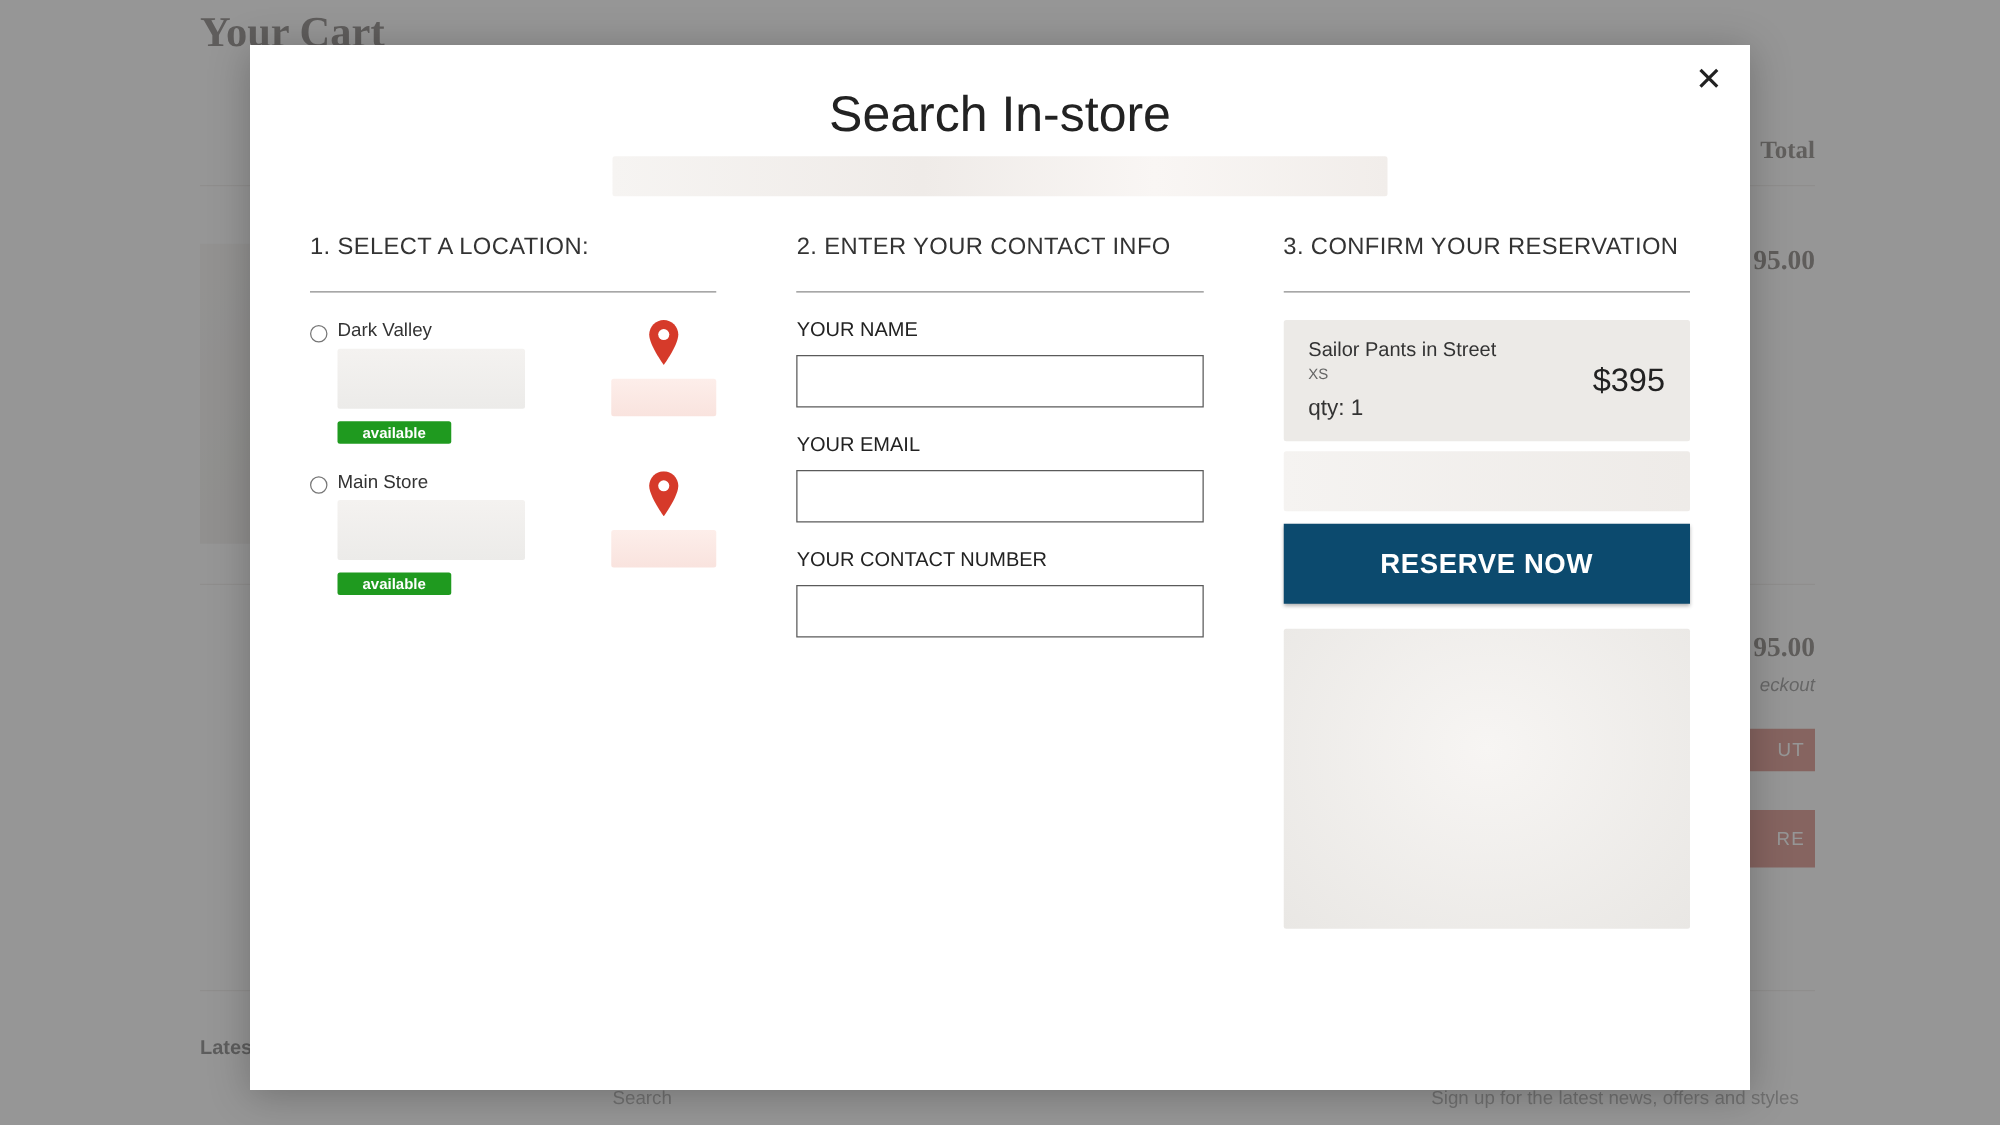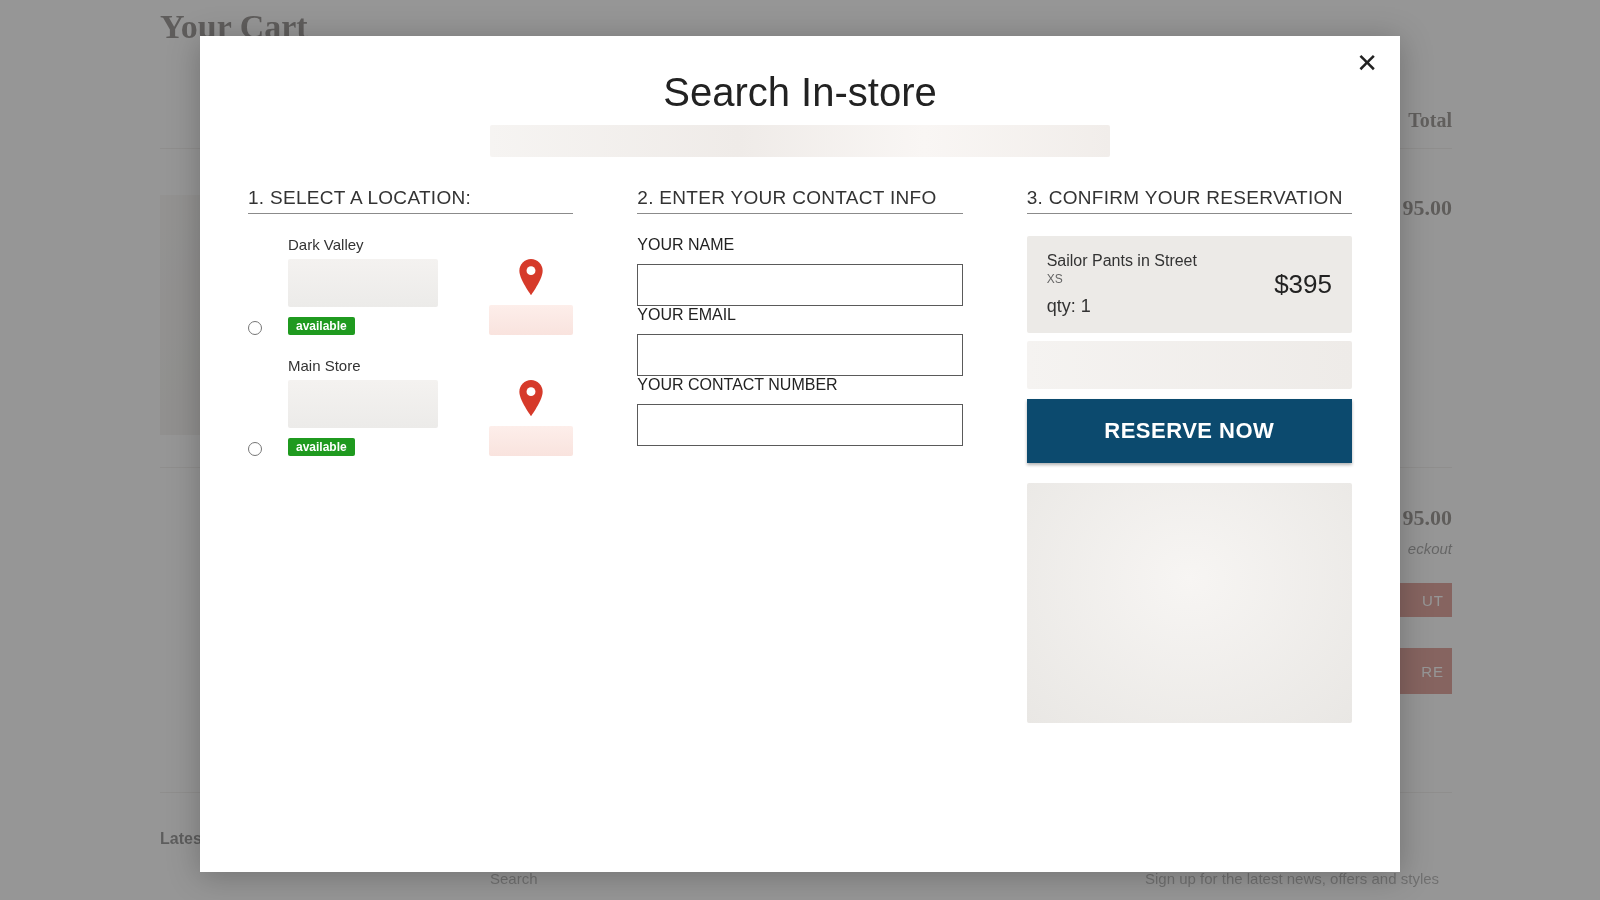--- a/index.html
+++ b/index.html
@@ -125,30 +125,30 @@
   .cols {
     display: flex;
     gap: 64px;
     margin-top: 30px;
   }
   .col { flex: 1 1 0; min-width: 0; }
   .col-heading {
     font-size: 19px;
     letter-spacing: .3px;
     color: #333;
-    padding-bottom: 4px;
+    padding-bottom: 24px;
     border-bottom: 1px solid #8b8b8b;
     margin-bottom: 22px;
   }
 
   
   .loc {
     display: flex;
-    align-items: flex-end;
-    gap: 26px;
+    align-items: flex-start;
+    gap: 8px;
     margin-bottom: 22px;
   }
   .loc input[type=radio] {
     margin-top: 4px;
     width: 14px; height: 14px;
   }
   .loc-body { flex: 1; }
   .loc-name { font-size: 15px; color: #333; }
   .loc-addr {
     margin-top: 6px;
@@ -156,34 +156,34 @@
     background: linear-gradient(180deg,#f4f2f0,#ecebe9);
     border-radius: 2px;
   }
   .loc-avail {
     display: inline-block;
     margin-top: 10px;
     background: #1f9a1f;
     color: #fff;
     font-size: 12px;
     font-weight: 700;
-    padding: 2px 8px;
+    padding: 2px 20px;
     border-radius: 2px;
   }
   .loc-right { width: 84px; text-align:center; }
   .loc-pin svg { width: 26px; height: 36px; }
   .loc-map {
     margin-top: 6px;
     width: 84px; height: 30px;
     background: linear-gradient(180deg,#fdeeea,#f9e3de);
     border-radius: 2px;
   }
 
   
-  .field { }
+  .field { margin-bottom: 22px; }
   .field label {
     display: block;
     font-size: 16px;
     color: #222;
     margin-bottom: 10px;
   }
   .field input {
     width: 100%;
     height: 42px;
     border: 1px solid #5a5a5a;

